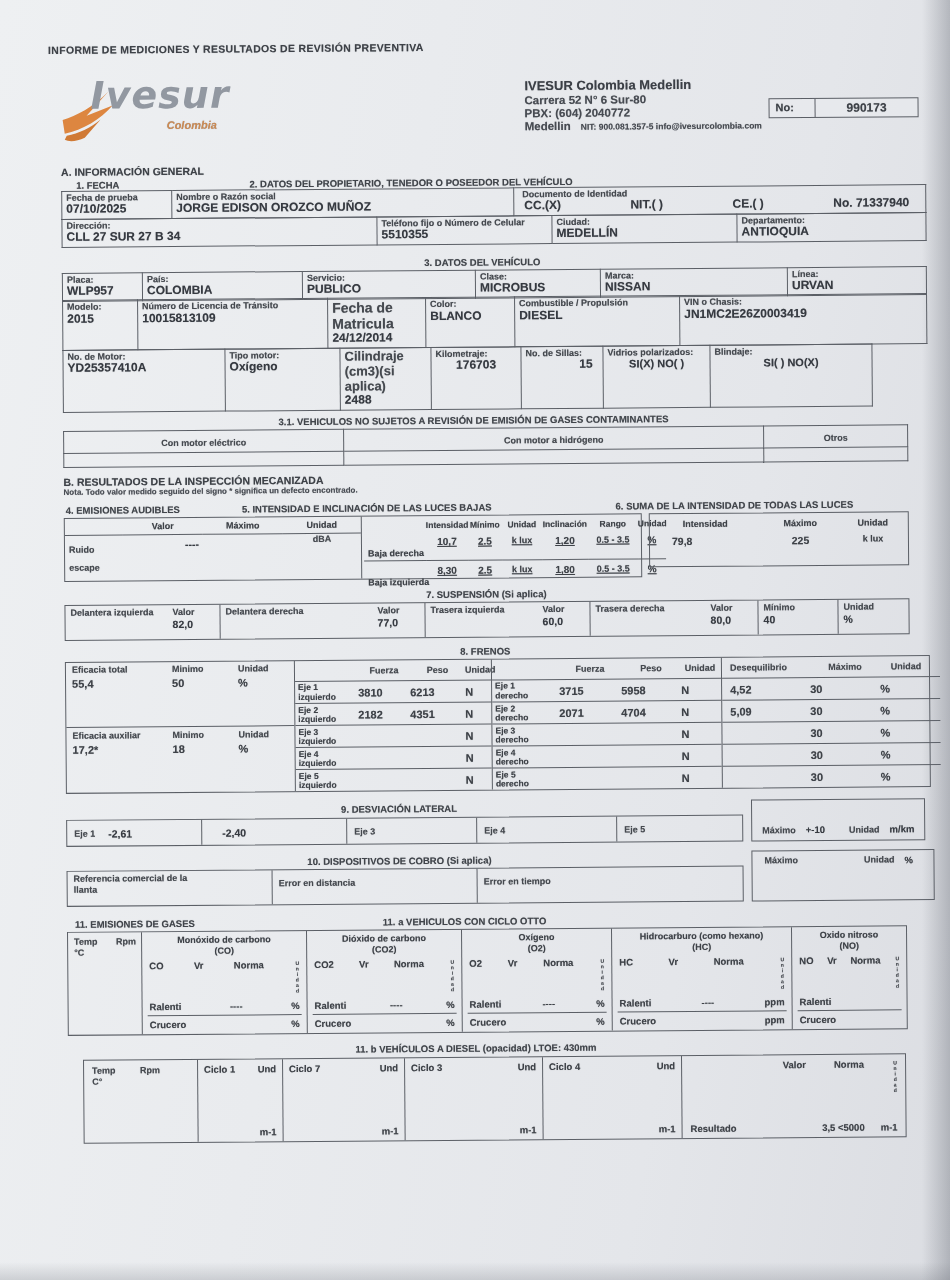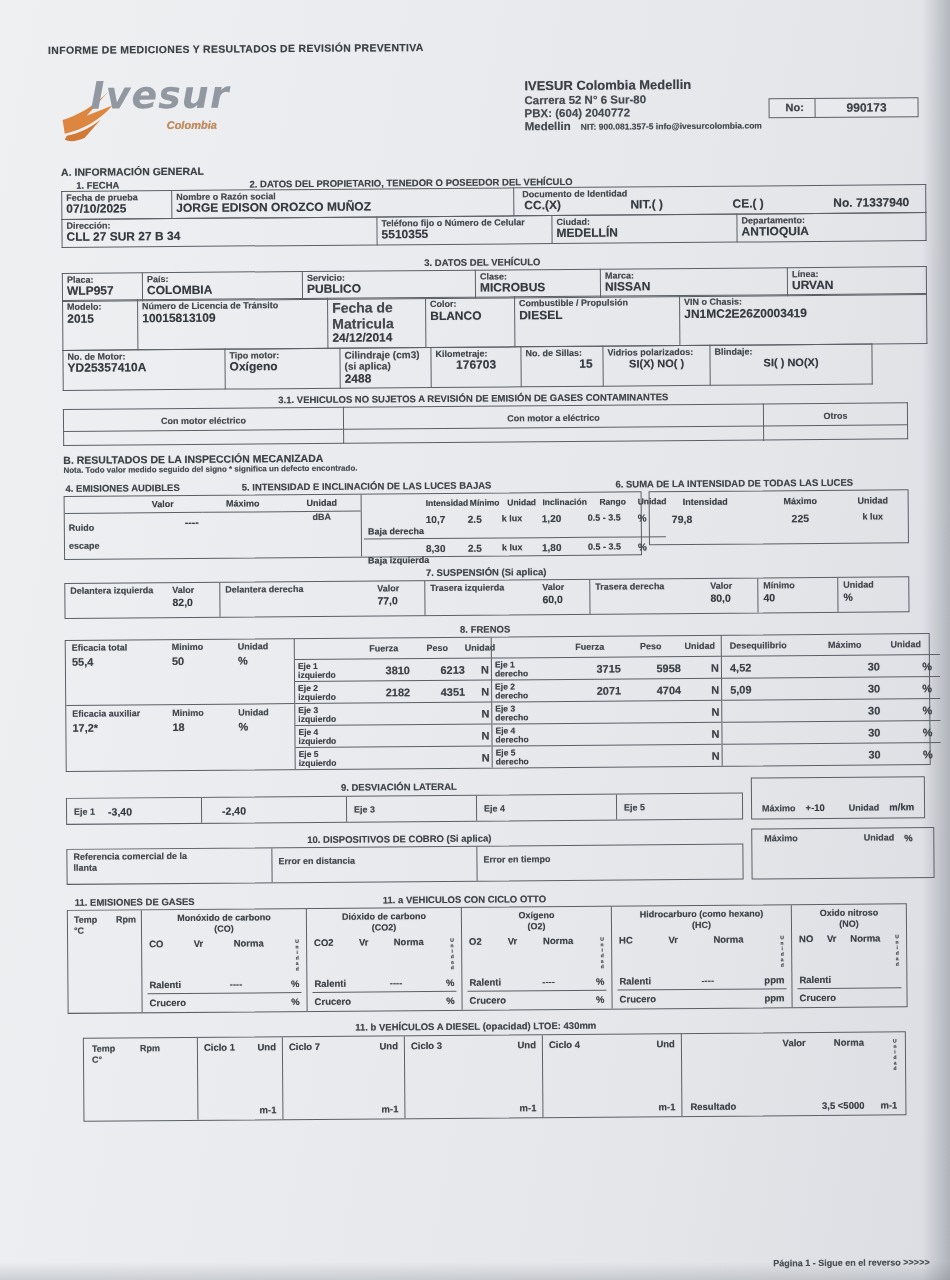--- a/index.html
+++ b/index.html
@@ -33,21 +33,21 @@
   .logo-sub { position:absolute; left:112px; top:46px; font-size:11px; font-weight:bold; font-style:italic; color:#cd8a52; }
   .logo-swoosh { position:absolute; left:2px; top:16px; }
 
   .company-box { position:relative; width:412px; padding:4px 8px 5px; margin-top:4px; }
   .c-name { font-size:13px; font-weight:bold; color:#3b3f46; }
   .c-line { font-size:11.5px; font-weight:bold; color:#474b52; margin-top:1px; }
   .c-last { display:flex; align-items:baseline; }
   .c-nit { font-size:8.5px; margin-left:10px; font-weight:bold; }
   .no-box { position:absolute; right:10px; bottom:17px; width:150px; height:20px; display:flex;
     border:1.6px solid #5b5f66; background:rgba(233,235,238,0.6); }
-  .no-lbl { width:46px; padding:2px 16px 0; border-right:1.4px solid #5b5f66; font-size:11px; font-weight:bold; }
+  .no-lbl { width:46px; padding:2px 6px 0; border-right:1.4px solid #5b5f66; font-size:11px; font-weight:bold; }
   .no-val { flex:1; text-align:center; padding-top:2px; font-size:12px; font-weight:bold; }
 
   .a-title { margin:12px 0 0 12px; font-size:10.5px; font-weight:bold; }
   .subheads { display:flex; margin:2px 0 0 27px; }
   .subheads .s2 { margin-left:130px; }
 
   table.t { border-collapse:collapse; table-layout:fixed; margin-left:12px; }
   table.t td { border:1.6px solid #5b5f66; padding:1px 4px 2px; vertical-align:top; overflow:hidden; }
   table.stack { margin-top:-1.6px; }
   .doc-flex { display:flex; justify-content:space-between; padding:0 12px 0 6px; }
@@ -64,21 +64,21 @@
   .h456 .h6 { margin-left:124px; }
   .row456 { display:flex; margin:2px 0 0 12px; align-items:flex-start; }
   .box45 { width:578px; display:flex; height:64px; }
   .aud { width:299px; border-right:1.6px solid #5b5f66; display:grid;
     grid-template-columns:58px 80px 80px 78px; align-content:start; padding-top:1px; }
   .gh { font-size:9px; font-weight:bold; text-align:center; padding:2px 0 3px; border-bottom:1.3px solid #5b5f66; }
   .ac { padding:3px 4px; }
   .luc { flex:1; display:grid; grid-template-columns:62px 42px 34px 40px 46px 50px 28px; align-content:start; padding:2px 2px 0; }
   .lh { font-size:8.5px; font-weight:bold; text-align:center; white-space:nowrap; padding:2px 0; }
   .ll { font-size:9px; font-weight:bold; padding:4px 2px 2px 4px; white-space:nowrap;margin-top:12px; }
-  .lv { font-size:10px; font-weight:bold; text-align:left; padding-top:4px; }
+  .lv { font-size:10px; font-weight:bold; text-align:center; padding-top:4px;text-decoration:underline; }
   .bb { border-bottom:1.2px solid #5b5f66; }
   .b6 { width:260px; margin-left:7px; height:54px; padding:3px 8px; display:grid;
     grid-template-columns:95px 95px 50px; align-content:start; border:1.6px solid #5b5f66; }
   .b6 .gh6 { font-size:9px; font-weight:bold; padding:2px 0; text-align:center; }
   .b6 .gv6 { font-size:10.5px; font-weight:bold; padding-top:4px; text-align:center; }
 
   .h-center { margin-top:10px; text-align:center; width:868px; }
   .sus { display:flex; margin:2px 0 0 12px; width:845px; height:36px; border:1.6px solid #5b5f66; }
   .sus-c { border-right:1.6px solid #5b5f66; padding:2px 5px; display:flex; justify-content:space-between; }
   .sus-c:last-child { border-right:none; }
@@ -90,21 +90,21 @@
   .fL-half2 { flex:1; border-top:1.5px solid #5b5f66; padding-top:2px; }
   .fL-row { display:grid; grid-template-columns:100px 66px 56px; padding:1px 6px; }
   .fcol { border-left:1.6px solid #5b5f66; display:flex; flex-direction:column; }
   .fM { width:197px; } .fR2 { width:230px; } .fD { flex:1; }
   .f-row { display:grid; align-items:center; height:22.1px; border-top:1.2px solid #5b5f66; padding:0 3px; }
   .f-hdr { height:20px; border-top:none; }
   .fM .f-row { grid-template-columns:60px 52px 55px 24px; }
   .fR2 .f-row { grid-template-columns:64px 62px 60px 38px; }
   .fD .f-row { grid-template-columns:80px 70px 52px; padding:0 8px; }
   .f-eje { font-size:8.5px; font-weight:bold; line-height:1.08; }
-  .f-num { font-size:11px; font-weight:bold; text-align:right; }
+  .f-num { font-size:11px; font-weight:bold; text-align:left; }
   .f-numL { font-size:11px; font-weight:bold; }
 
   .dvrow { display:flex; margin:3px 0 0 12px; align-items:flex-start; }
   .dv-l { display:flex; border:1.6px solid #5b5f66; height:27px; }
   .dv-c { display:flex; align-items:center; gap:13px; padding:2px 7px; border-right:1.6px solid #5b5f66; }
   .dv-c:last-child { border-right:none; }
   .dv-r { margin-left:8px; margin-top:-15px; height:42px; border:1.6px solid #5b5f66;
     display:flex; align-items:flex-end; gap:10px; padding:0 10px 5px; }
 
   .cb-l { display:flex; border:1.6px solid #5b5f66; height:36px; }
@@ -328,21 +328,21 @@
           <tr>
       <td>
               <div class="lbl">No. de Motor:</div>
               <div class="val">YD25357410A</div>
             </td>
       <td>
               <div class="lbl">Tipo motor:</div>
               <div class="val">Oxígeno</div>
             </td>
       <td>
-              <div class="lbl" style="font-size:10px">Cilindraje (cm3)(si aplica)</div>
+              <div class="lbl" style="font-size:13px">Cilindraje (cm3)(si aplica)</div>
               <div class="val">2488</div>
             </td>
       <td>
               <div class="lbl">Kilometraje:</div>
               <div class="val center">176703</div>
             </td>
       <td>
               <div class="lbl">No. de Sillas:</div>
               <div class="val" style="text-align:right;padding-right:6px">15</div>
             </td>
@@ -361,21 +361,21 @@
   <div class="sec-h center s31-title" style="width:845px">3.1. VEHICULOS NO SUJETOS A REVISIÓN DE EMISIÓN DE GASES CONTAMINANTES</div>
   <table class="t" style="width:845px;margin-top:2px">
     <colgroup>
           <col style="width:280px">
           <col style="width:420px">
           <col>
         </colgroup>
     <tbody>
           <tr>
       <td class="center"><span class="lbl">Con motor eléctrico</span></td>
-      <td class="center"><span class="lbl">Con motor a eléctrico</span></td>
+      <td class="center"><span class="lbl">Con motor a hidrógeno</span></td>
       <td class="center"><span class="lbl">Otros</span></td>
     </tr>
     <tr>
       <td class="row-empty"></td>
             <td></td>
             <td></td>
     </tr>
   </tbody>
       </table>
 
@@ -616,21 +616,21 @@
             <span class="f-num">%</span>
           </div>
     </div>
   </div>
 
   <div class="sec-h center" style="width:690px;margin-top:12px">9. DESVIACIÓN LATERAL</div>
   <div class="dvrow">
     <div class="dv-l">
       <div class="dv-c" style="width:135px">
             <span class="lbl">Eje 1</span>
-            <span class="val-s">-3,40</span>
+            <span class="val-s">-2,61</span>
           </div>
       <div class="dv-c" style="width:145px">
             <span class="lbl"></span>
             <span class="val-s">-2,40</span>
           </div>
       <div class="dv-c" style="width:130px">
             <span class="lbl">Eje 3</span>
             <span class="val-s"></span>
           </div>
       <div class="dv-c" style="width:140px">

